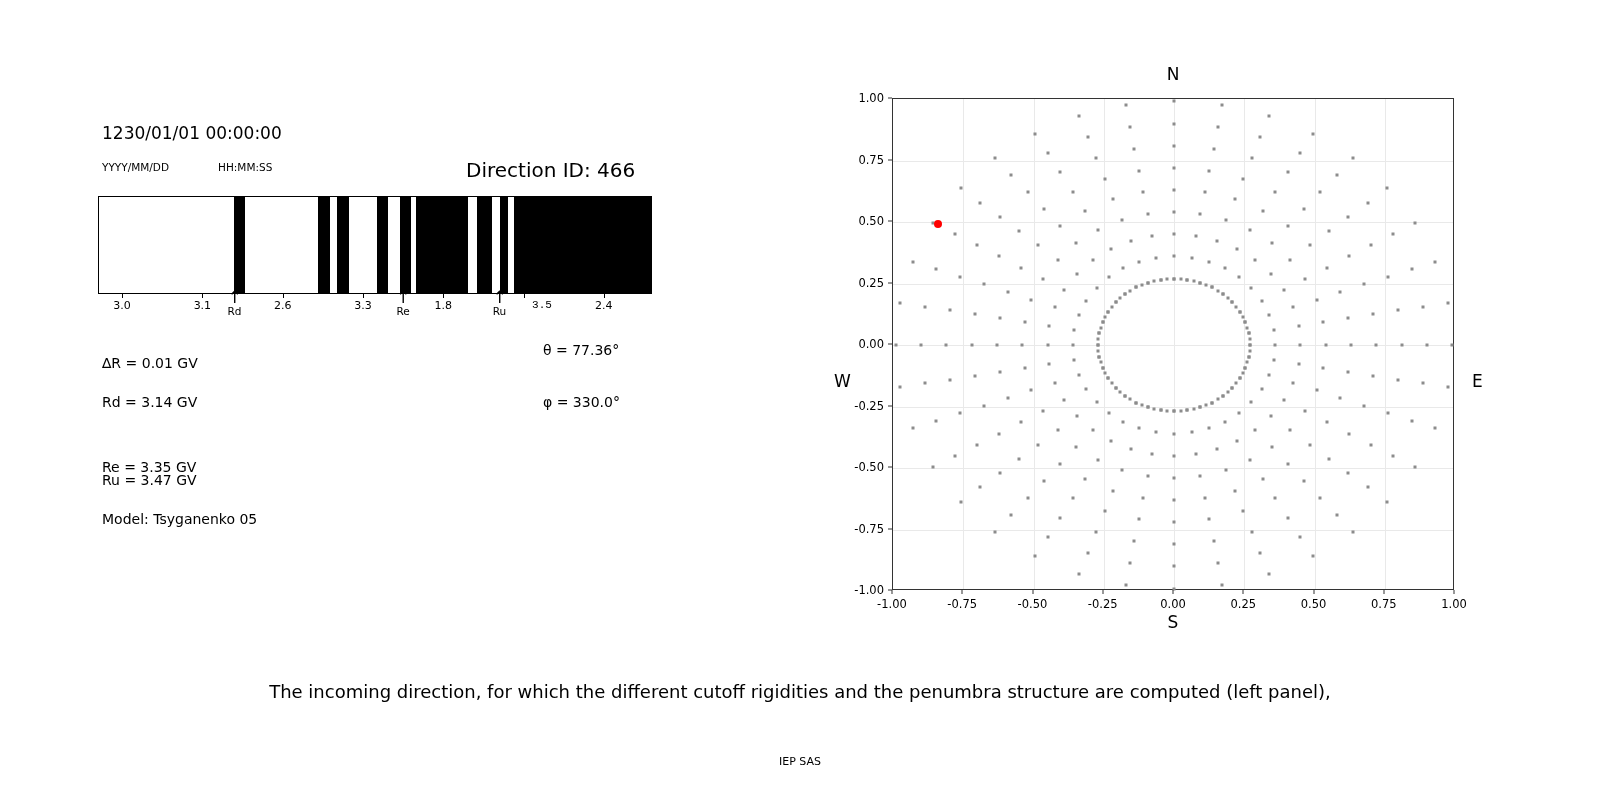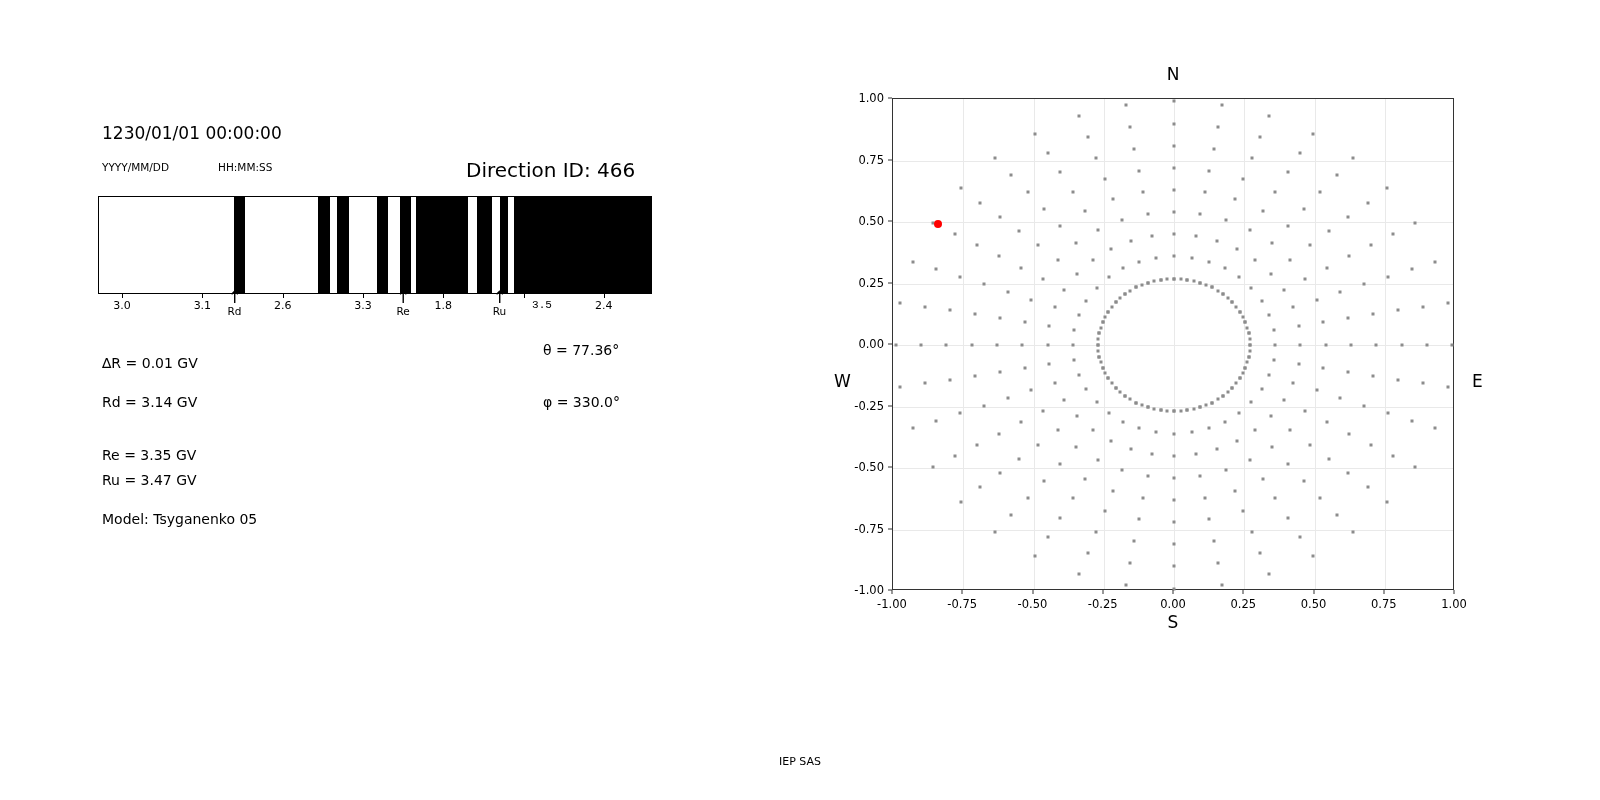--- a/index.html
+++ b/index.html
@@ -288,21 +288,21 @@
         <span class="arrow-label">Re</span>
       </div>
       <div class="marker-arrow" style="left: 401.449px; top: -4px;">
         <span class="arrow-glyph">↑</span>
         <span class="arrow-label">Ru</span>
       </div>
     </div>
 
   <div class="stat stat-left" style="top:355px;">∆R = 0.01 GV</div>
   <div class="stat stat-left" style="top:394px;">Rd = 3.14 GV</div>
-  <div class="stat stat-left" style="top:447px;">Re = 3.35 GV</div>
+  <div class="stat stat-left" style="top:459px;">Re = 3.35 GV</div>
   <div class="stat stat-left" style="top:472px;">Ru = 3.47 GV</div>
   <div class="stat stat-left" style="top:511px;">Model: Tsyganenko 05</div>
 
   <div class="stat stat-right" style="top:342px;">θ = 77.36°</div>
   <div class="stat stat-right" style="top:394px;">φ = 330.0°</div>
 </div>
 
 <div id="right-panel">
   <div class="compass" id="compass-n">N</div>
   <div class="compass" id="compass-s">S</div>
@@ -753,14 +753,15 @@
     <div class="x-tick-mark" style="left: 423.25px; top: 550px;"></div>
     <div class="x-tick" style="left: 493.5px; top: 557px;">0.50</div>
     <div class="x-tick-mark" style="left: 493.5px; top: 550px;"></div>
     <div class="x-tick" style="left: 563.75px; top: 557px;">0.75</div>
     <div class="x-tick-mark" style="left: 563.75px; top: 550px;"></div>
     <div class="x-tick" style="left: 634px; top: 557px;">1.00</div>
     <div class="x-tick-mark" style="left: 634px; top: 550px;"></div>
   </div>
 
 <div id="caption">
+  <div>The incoming direction, for which the different cutoff rigidities and the penumbra structure are computed (left panel),</div>
 </div>
 <div id="footer-note">IEP SAS</div>
 
 </body></html>

